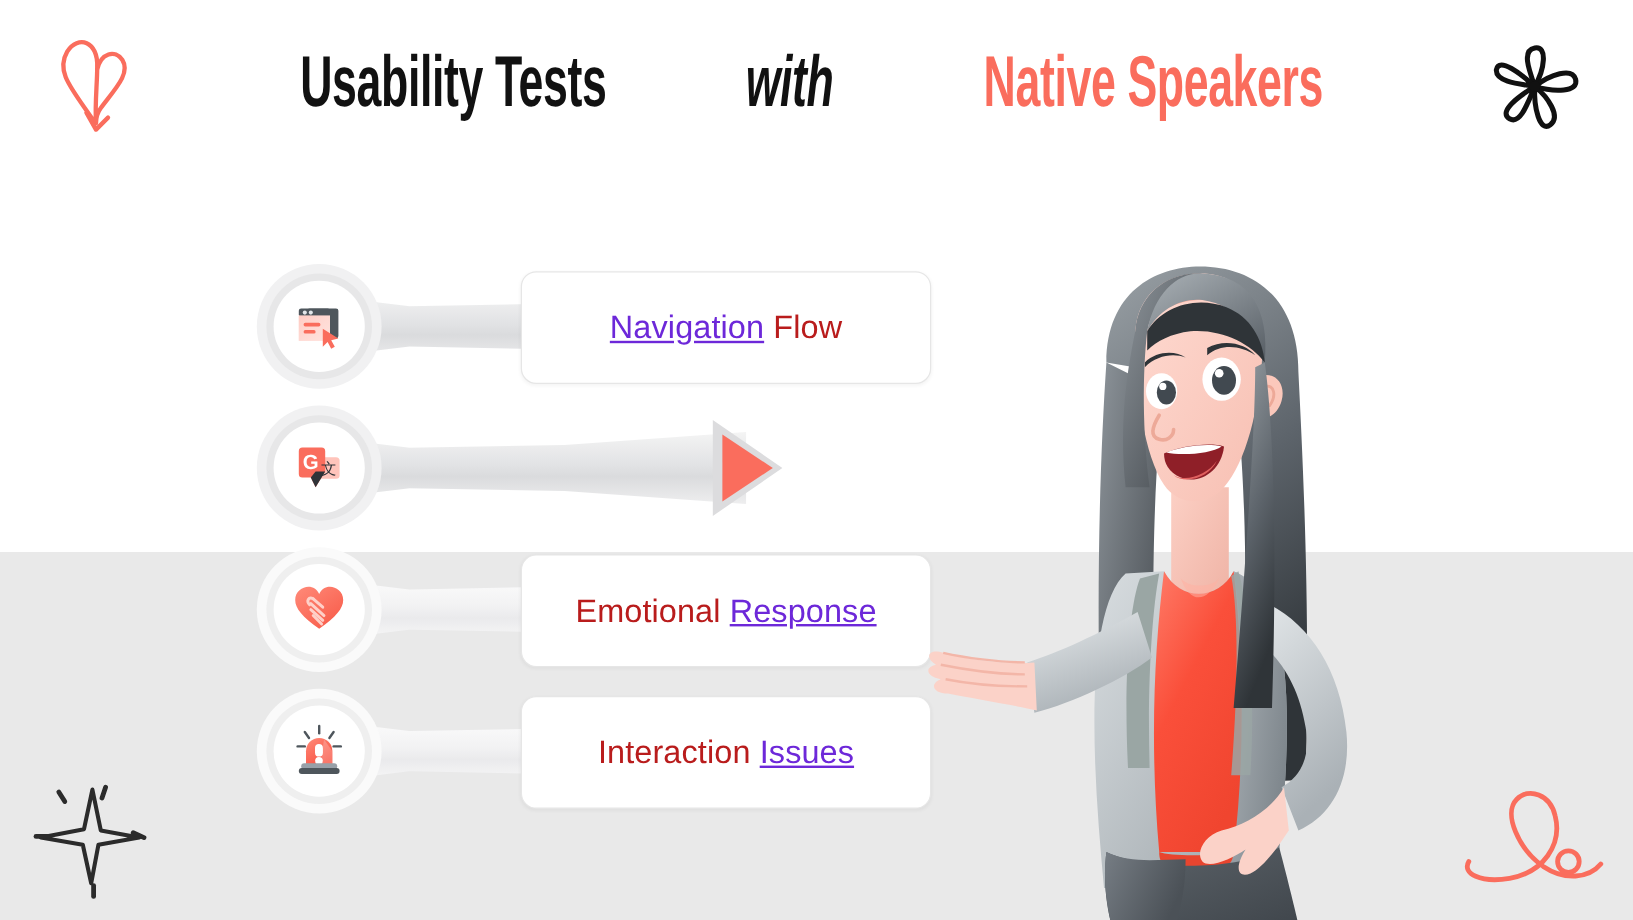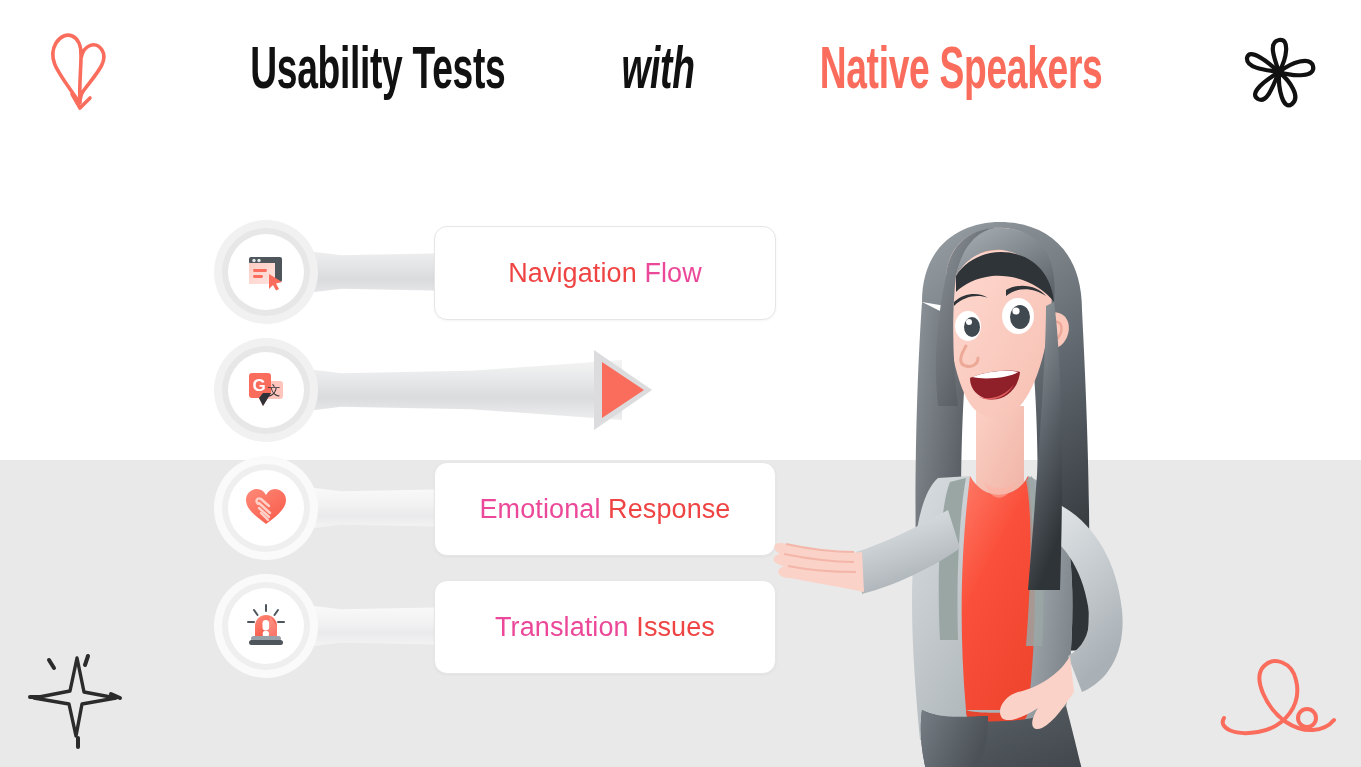--- a/index.html
+++ b/index.html
@@ -96,22 +96,22 @@
   }
 
   
   .card{
     position:absolute;left:220px;top:4px;width:340px;height:92px;
     background:#ffffff;border:1px solid #e6e6e6;border-radius:13px;
     box-shadow:0 1px 3px rgba(0,0,0,.045);
     display:flex;align-items:center;justify-content:center;
   }
   .card-label{font-size:27px;letter-spacing:.1px;white-space:nowrap;}
-  .card-label .w-dark{color:#ec4899;}
-  .card-label .w-coral{color:#ef4444;}
+  .card-label .w-dark{color:#b91c1c;}
+  .card-label .w-coral{color:#6d28d9;text-decoration:underline;}
 
   
   #character{position:absolute;left:770px;top:210px;width:420px;height:560px;}
 </style>
 </head>
 <body>
 
 <div id="stage">
 
   <div class="band" id="band-gray"></div>
@@ -269,21 +269,21 @@
           </linearGradient>
         </defs>
       </svg>
     </div>
     <div class="arrow">
       <div class="tri-back"></div>
         <div class="tri-front"></div>
     </div>
     <div class="card">
       <div class="card-label">
-        <span class="w-dark">Translation</span>
+        <span class="w-dark">Interaction</span>
         <span class="w-coral">Issues</span>
       </div>
     </div>
   </div>
 
   <svg id="character" viewBox="0 0 420 560">
     <defs>
       <linearGradient id="hairL" x1="0" y1="0" x2="1" y2="1">
         <stop offset="0" stop-color="#8d949a"></stop>
           <stop offset="1" stop-color="#3d4247"></stop>

